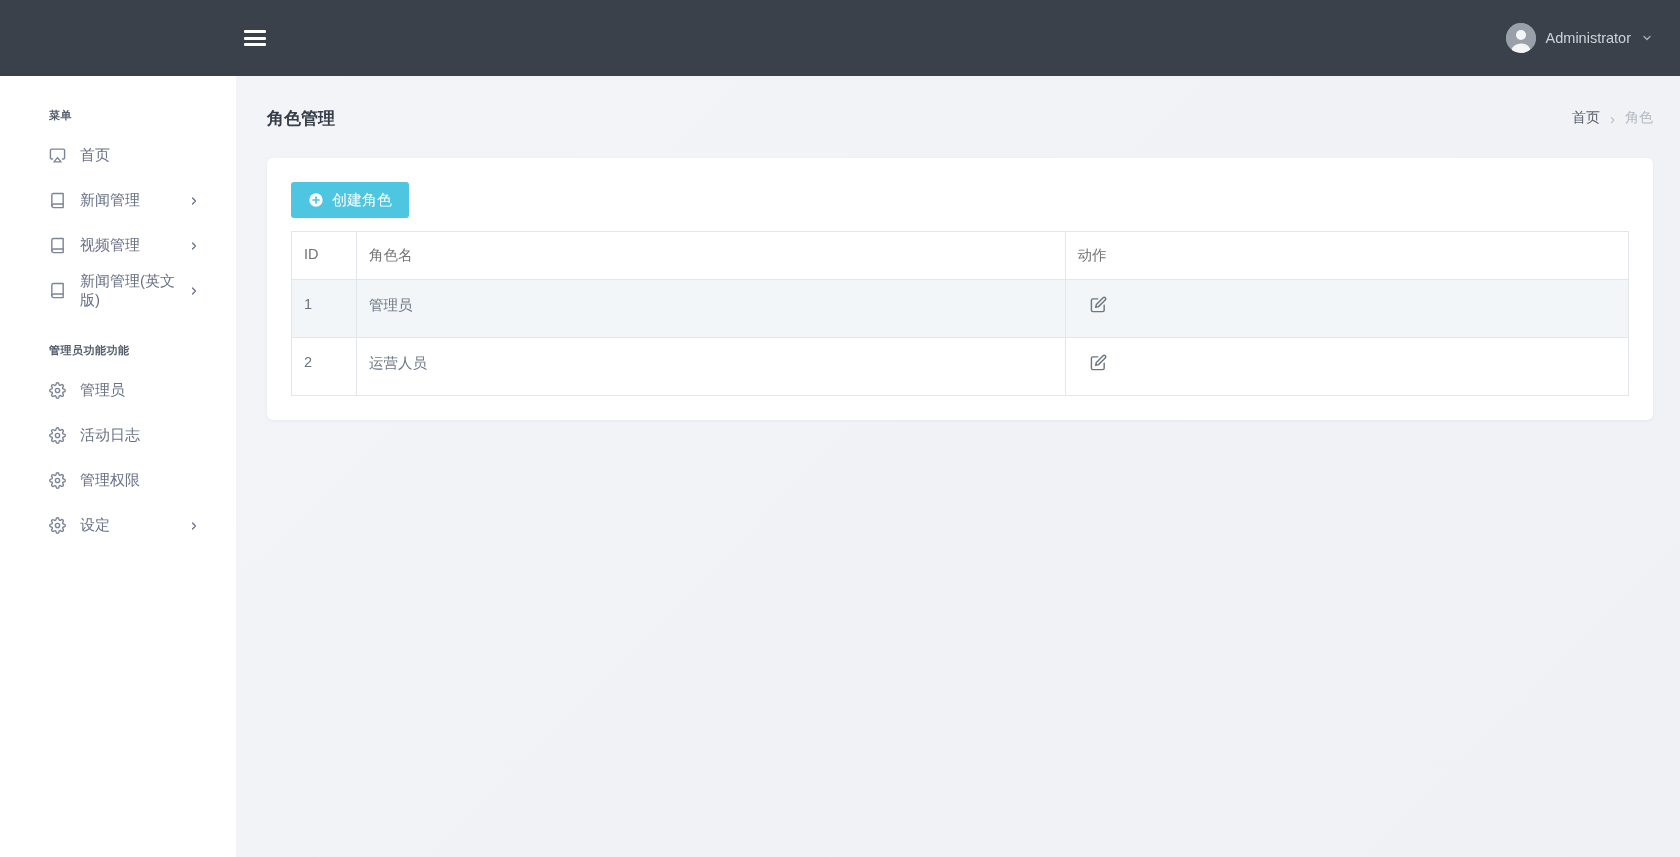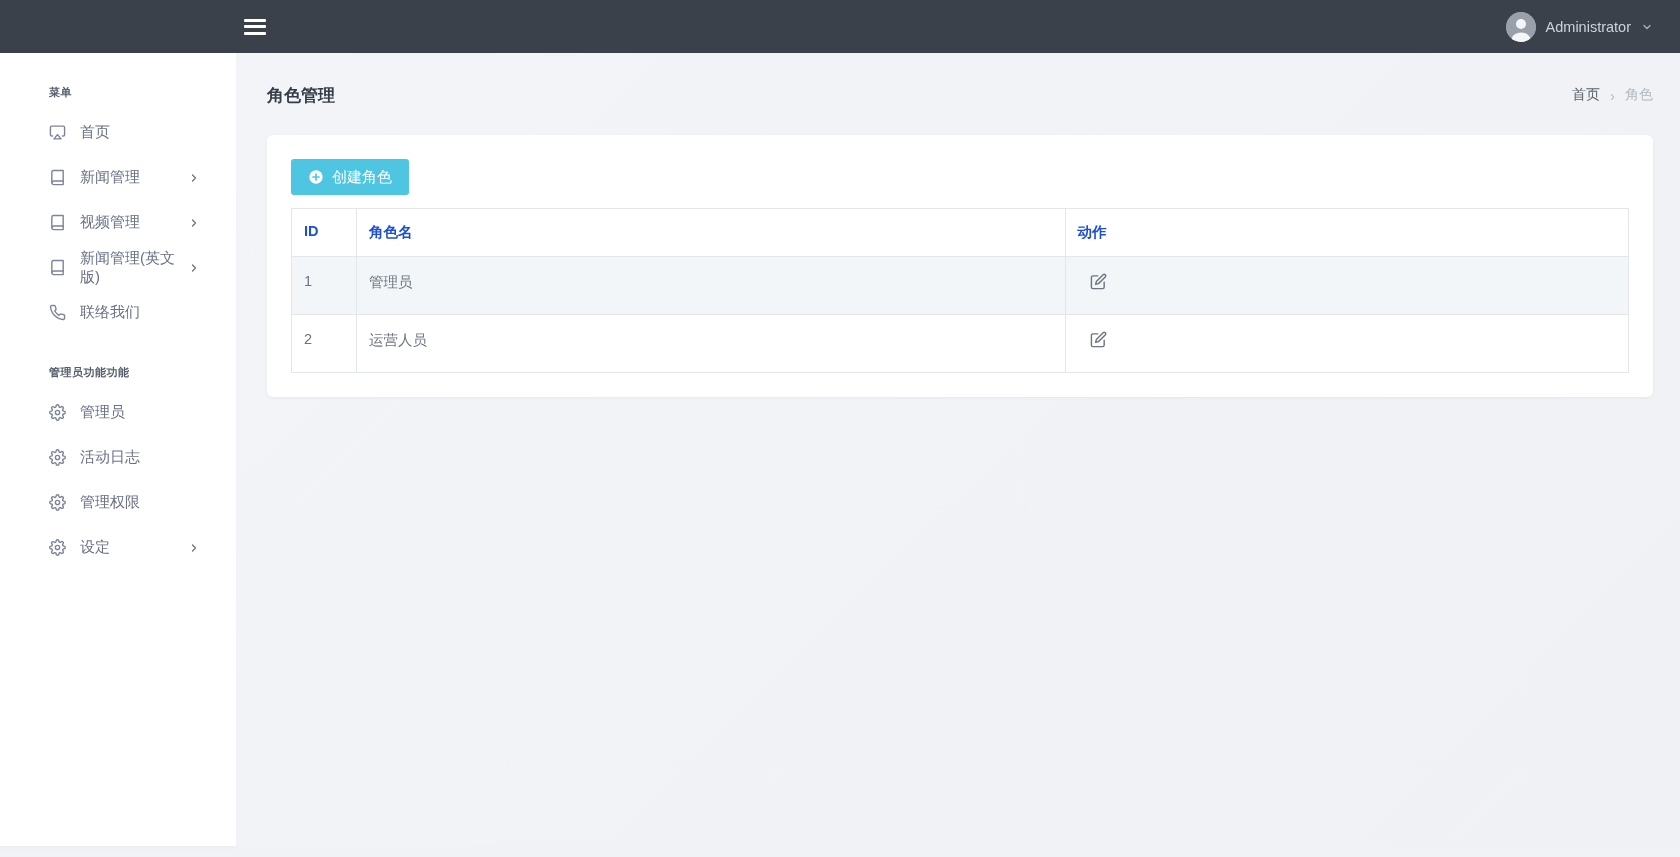--- a/index.html
+++ b/index.html
@@ -7,21 +7,21 @@
   body {
     font-family:"Liberation Sans","DejaVu Sans",sans-serif;
     background:#f0f2f6;
     color:#6b7480;
   }
   svg { display:block; }
   a { text-decoration:none; cursor:pointer; }
 
   
   .navbar {
-    height:53px; background:#3a414b;
+    height:76px; background:#3a414b;
     display:flex; align-items:center;
   }
   .hamburger {
     margin-left:244px; width:22px; height:16px;
     display:flex; flex-direction:column; justify-content:space-between;
     cursor:pointer; background:none; border:none;
   }
   .hamburger span { display:block; height:3px; width:22px; background:#ffffff; border-radius:1px; }
   .nav-spacer { flex:1; }
   .user-menu {
@@ -84,21 +84,21 @@
   }
   .btn-create .plus-ic { width:16px; height:16px; }
 
   table.roles {
     width:100%; margin-top:13px; border-collapse:collapse;
     font-size:14.5px;
   }
   table.roles th, table.roles td {
     border:1px solid #e3e6eb; text-align:left; vertical-align:top;
   }
-  table.roles th { padding:14px 12px; color:#1d4ed8; font-weight:bold; height:47px; }
+  table.roles th { padding:14px 12px; color:#737373; font-weight:normal; height:47px; }
   table.roles td { padding:16px 12px; color:#6b7480; height:58px; }
   col.c-id { width:65px; }
   col.c-name { width:53%; }
   tr.striped td { background:#f2f6f9; }
   .edit-link { display:inline-block; margin-left:12px; color:#6c7580; }
   .edit-link svg { width:17px; height:17px; }
 
   
   .footer {
     height:60px; flex:none; background:#ebedf1; border-top:1px solid #dde1e7;
@@ -216,28 +216,20 @@
           <svg>
             <use href="#i-book"></use>
           </svg>
         </span>
       <span class="s-label">新闻管理(英文版)</span>
       <span class="s-caret">
           <svg>
             <use href="#i-chev-right"></use>
           </svg>
         </span>
-    </a>
-    <a class="side-item">
-      <span class="s-icon">
-          <svg>
-            <use href="#i-phone"></use>
-          </svg>
-        </span>
-      <span class="s-label">联络我们</span>
     </a>
 
     <div class="menu-label second">管理员功能功能</div>
 
     <a class="side-item">
       <span class="s-icon">
           <svg>
             <use href="#i-gear"></use>
           </svg>
         </span>

